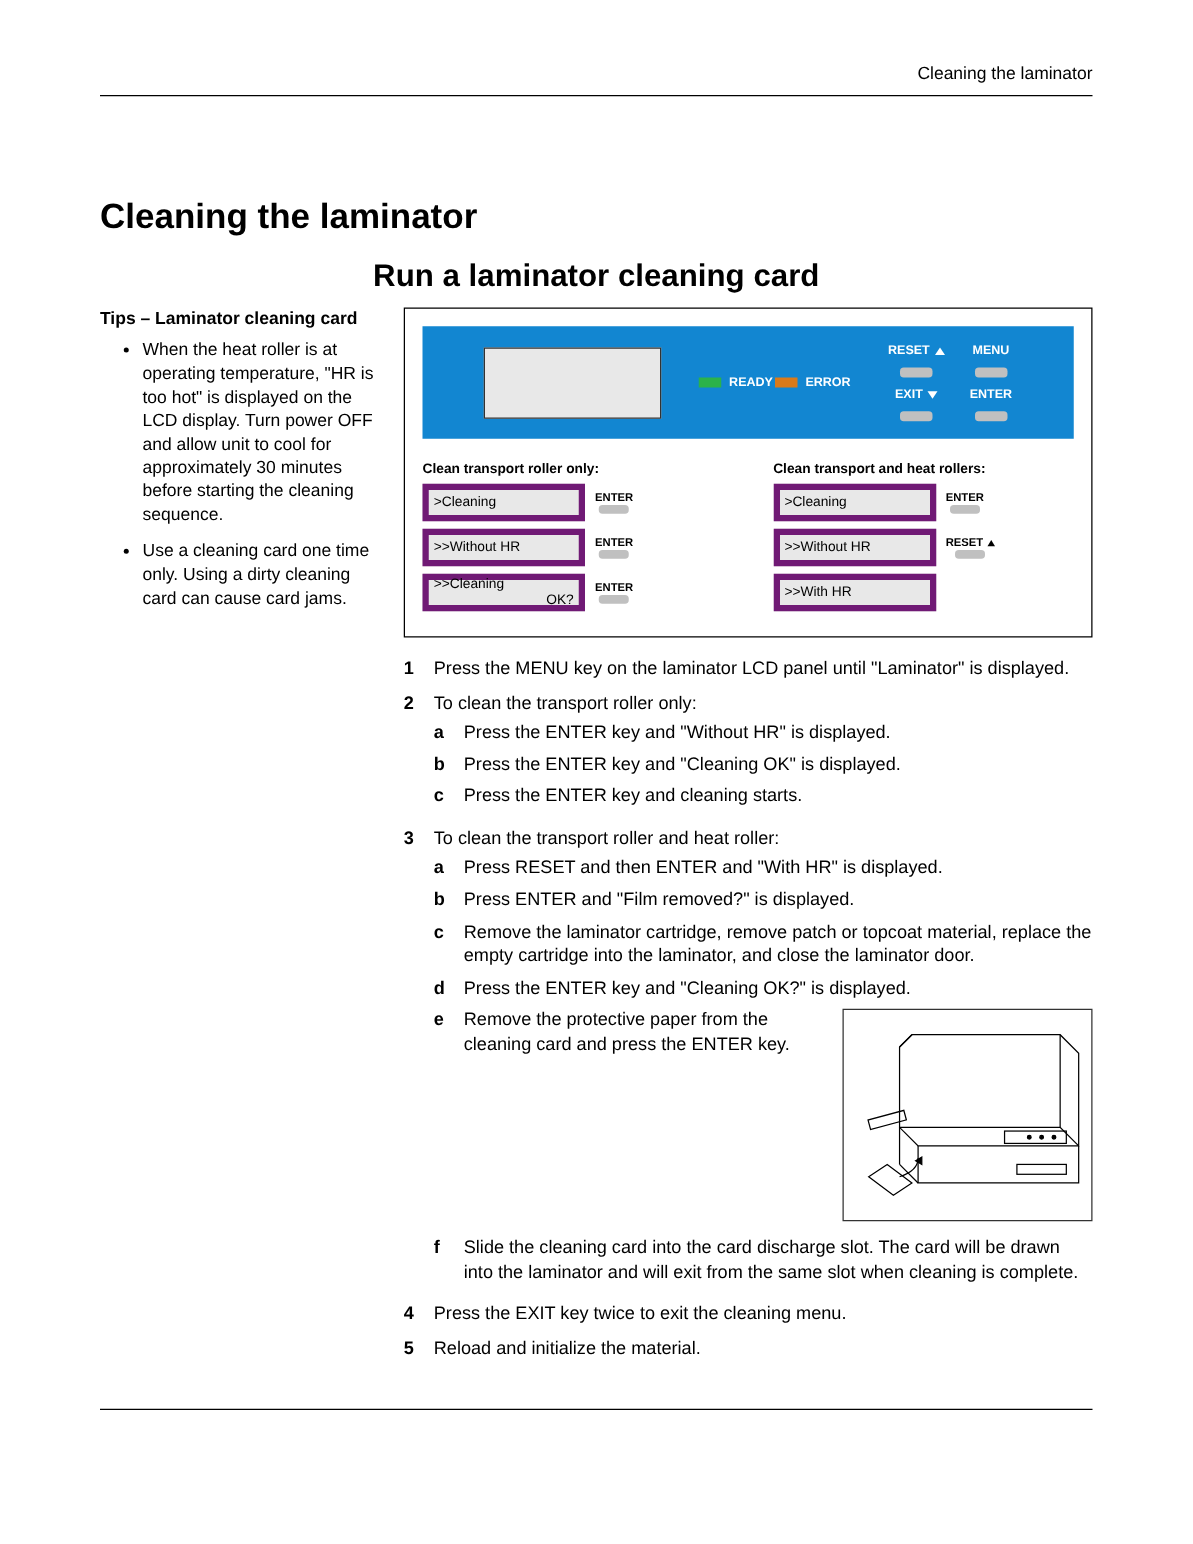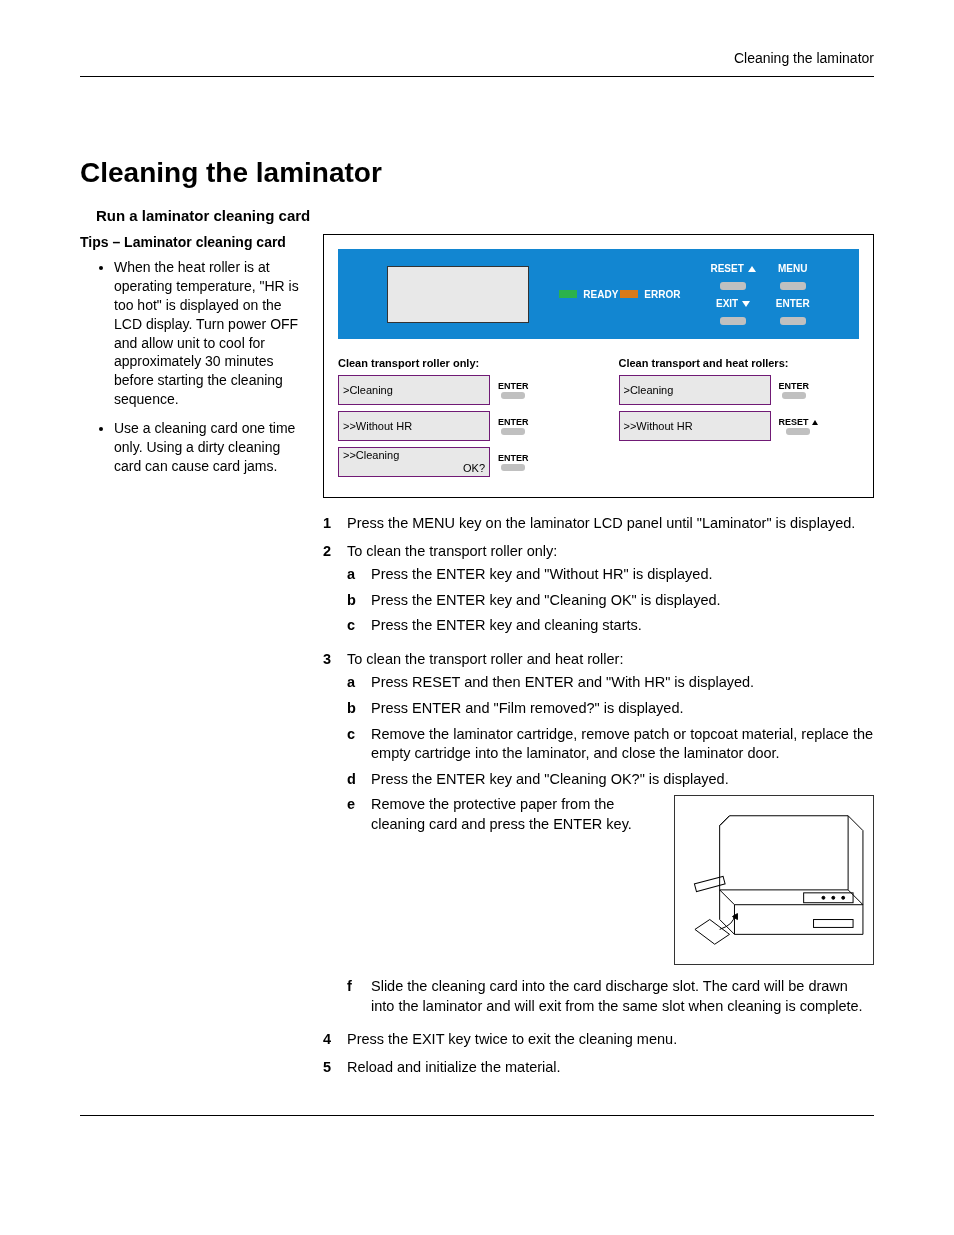--- a/index.html
+++ b/index.html
@@ -19,21 +19,21 @@
   .running-header {
     text-align: right;
     font-size: 14px;
     margin-bottom: 10px;
   }
   .hr-top { border: none; border-top: 1px solid #000; margin: 0 0 80px 0; }
   h1.page-title { font-size: 28px; font-weight: bold; margin: 0 0 16px 0; }
   .intro-row { display: flex; }
   .intro-left-spacer { width: 225px; flex: 0 0 auto; }
   .intro-text { font-size: 14.5px; line-height: 1.35; }
-  h2.section-title { font-size: 15px; font-weight: bold; margin: 18px 0 10px 16px; }
+  h2.section-title { font-size: 25px; font-weight: bold; margin: 18px 0 10px 0; text-align: center; }
   .two-col { display: flex; gap: 18px; justify-content: flex-end; }
   .sidebar { width: 225px; flex: 0 0 auto; font-size: 14px; }
   .sidebar-title { font-weight: bold; margin-bottom: 8px; }
   .sidebar ul { list-style: disc; padding-left: 34px; margin: 0; }
   .sidebar li { margin-bottom: 10px; line-height: 1.35; }
   .main-col { flex: 1; font-size: 14.5px; }
   .figure-box { border: 1px solid #000; padding: 14px; margin-bottom: 16px; }
   .panel-blue {
     background: #1286d1;
     display: flex;
@@ -59,21 +59,21 @@
   .arrow-up { border-bottom: 6px solid #fff; }
   .arrow-down { border-top: 6px solid #fff; }
   .plastic-btn {
     width: 26px; height: 8px; background: #c0c0c0; border-radius: 3px;
   }
   .below-panel { display: flex; gap: 40px; margin-top: 18px; font-size: 11px; font-weight: bold; }
   .seq-col { flex: 1; }
   .seq-title { margin-bottom: 6px; }
   .seq-row { display:flex; align-items:center; gap:8px; margin-bottom:6px; }
   .mini-lcd {
-    border: 1px solid #701a75; background: #e8e8e8; width: 152px; height: 30px;
+    border: 5px solid #701a75; background: #e8e8e8; width: 130px; height: 30px;
     font-size: 11px; font-weight: normal; padding: 2px 4px; box-sizing: border-box;
     display:flex; flex-direction:column; justify-content:center; line-height:1.15;
   }
   .btn-stack { display:flex; flex-direction:column; align-items:center; font-size:9px; font-weight:bold; gap:1px; }
   .btn-stack .lbls { display:flex; align-items:center; gap:3px; color:#000;}
   .btn-stack .plastic-btn { width:24px; height:7px; }
   .btn-stack .arrow-up2 { width:0;height:0;border-left:3px solid transparent;border-right:3px solid transparent;border-bottom:5px solid #000;display:inline-block;}
   ol.steps { padding-left: 0; margin: 0; list-style: none; counter-reset: step; }
   ol.steps > li { counter-increment: step; display: flex; margin-bottom: 8px; line-height:1.35; }
   ol.steps > li::before { content: counter(step); font-weight: bold; width: 24px; flex:0 0 auto; }
@@ -204,20 +204,25 @@
             <div class="seq-row">
               <div class="mini-lcd">
                   <span>&gt;&gt;Without HR</span>
                 </div>
               <div class="btn-stack">
                   <div class="lbls">
                     <span>RESET</span>
                     <span class="arrow-up2"></span>
                   </div>
                   <div class="plastic-btn"></div>
+                </div>
+            </div>
+            <div class="seq-row">
+              <div class="mini-lcd">
+                  <span>&gt;&gt;With HR</span>
                 </div>
             </div>
           </div>
         </div>
       </div>
 
       <ol class="steps">
         <li>
             <div class="step-body">Press the MENU key on the laminator LCD panel until "Laminator" is displayed.</div>
           </li>

